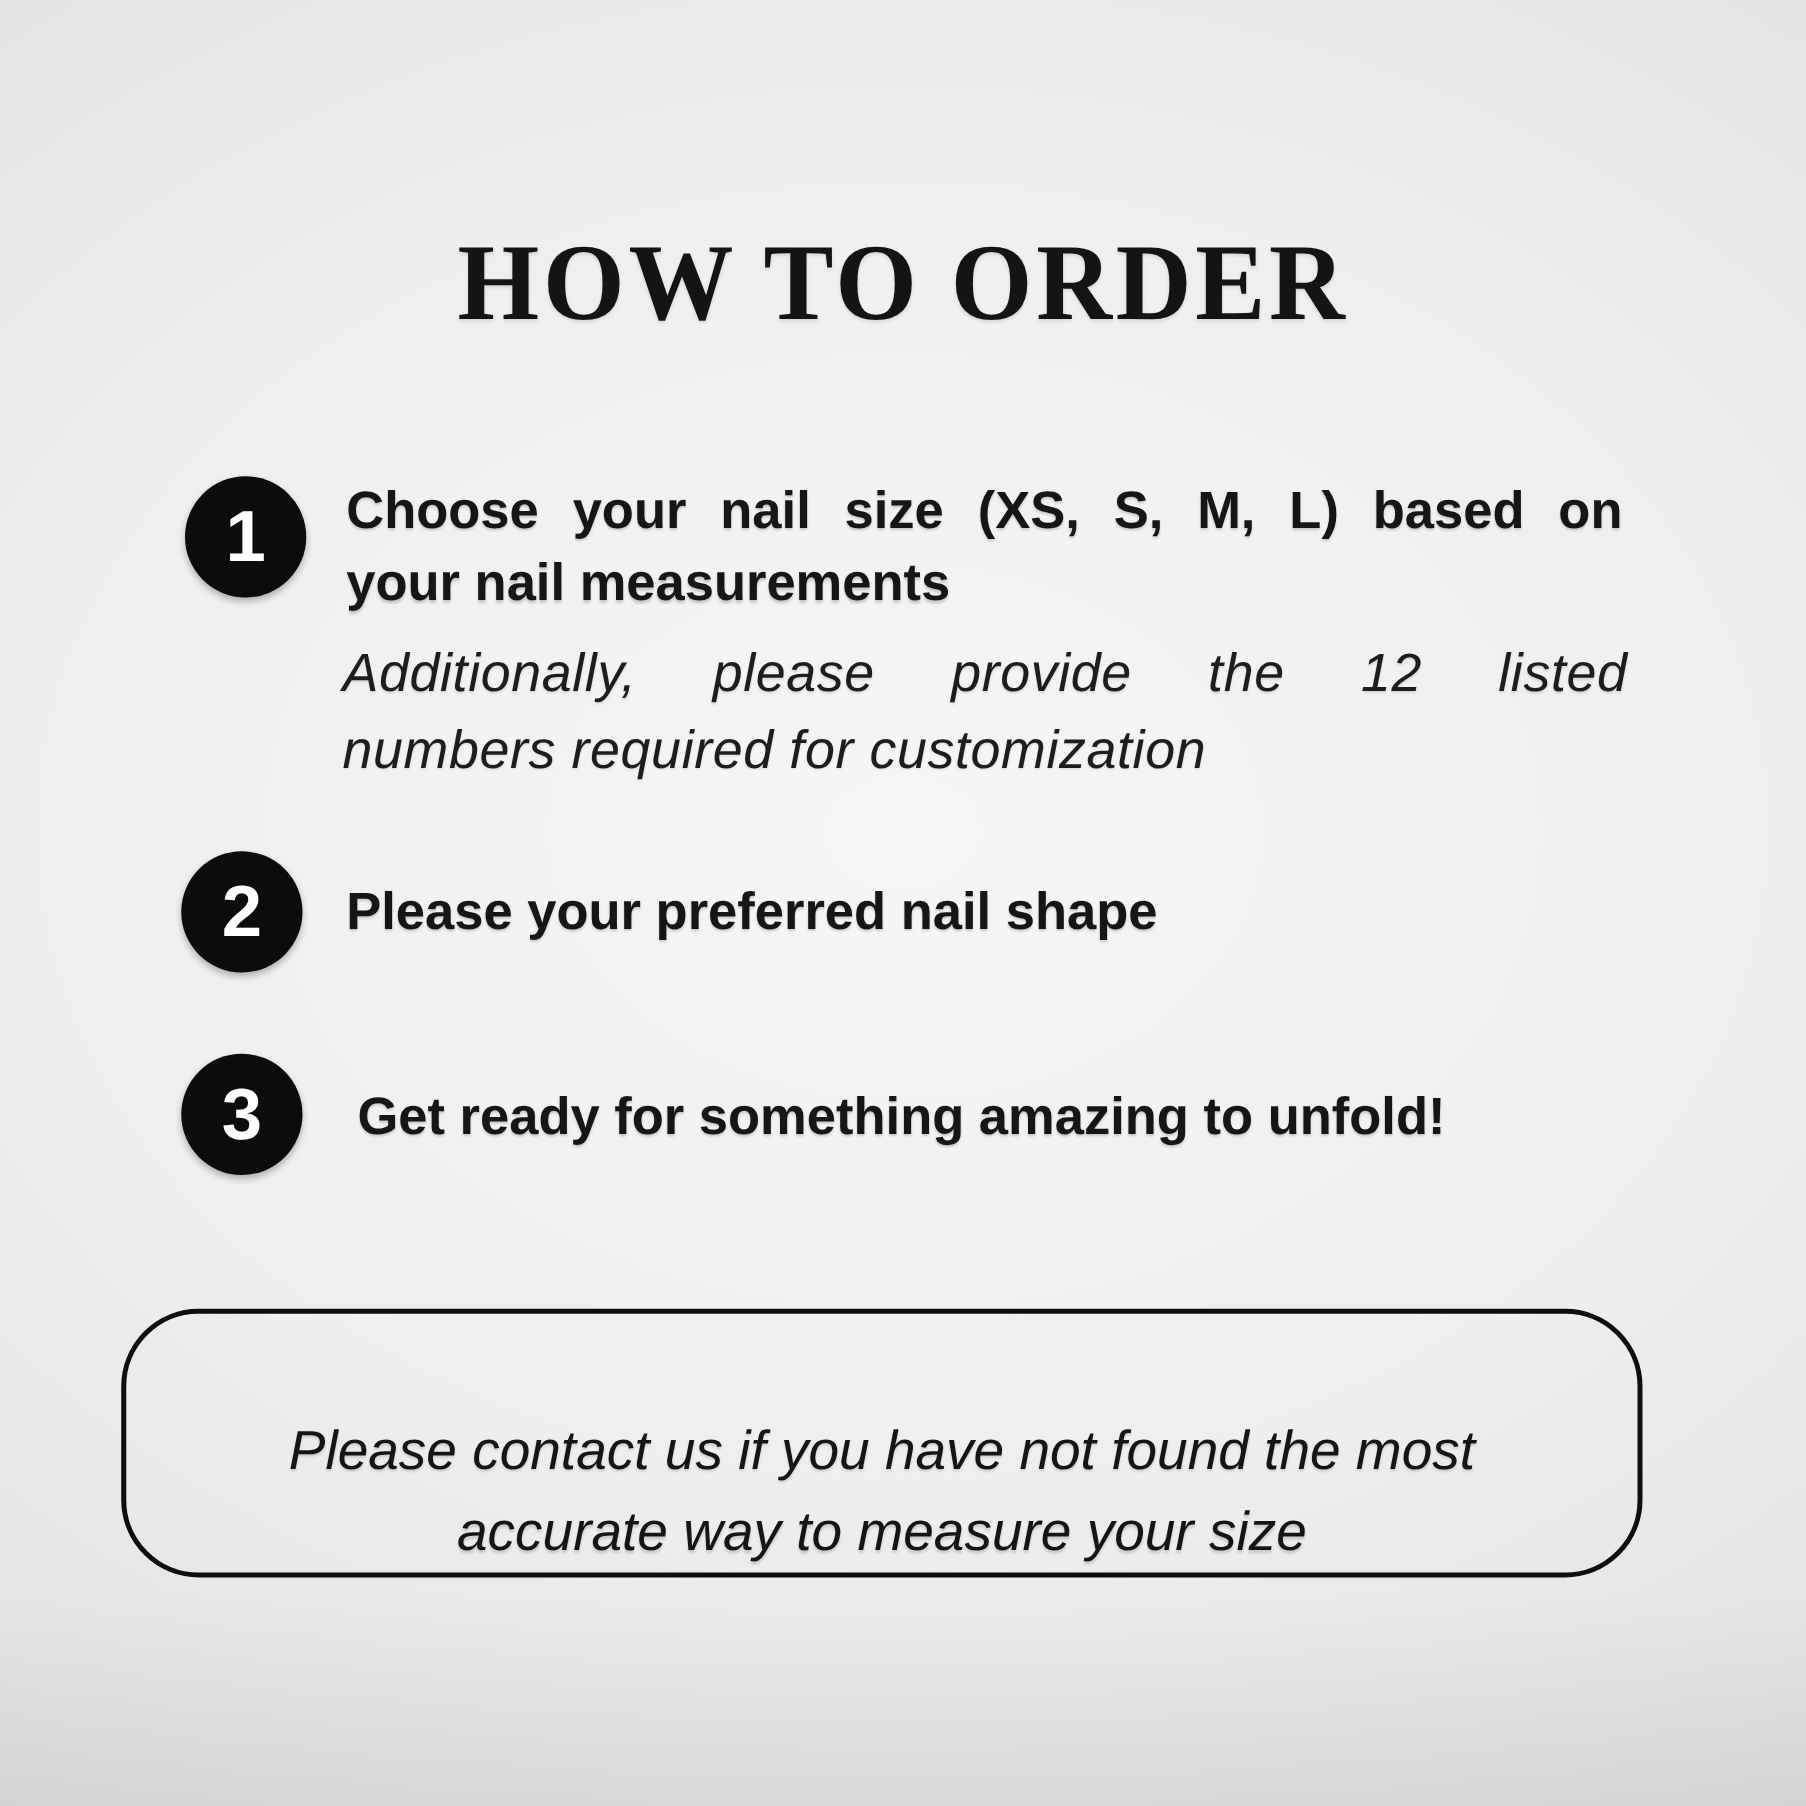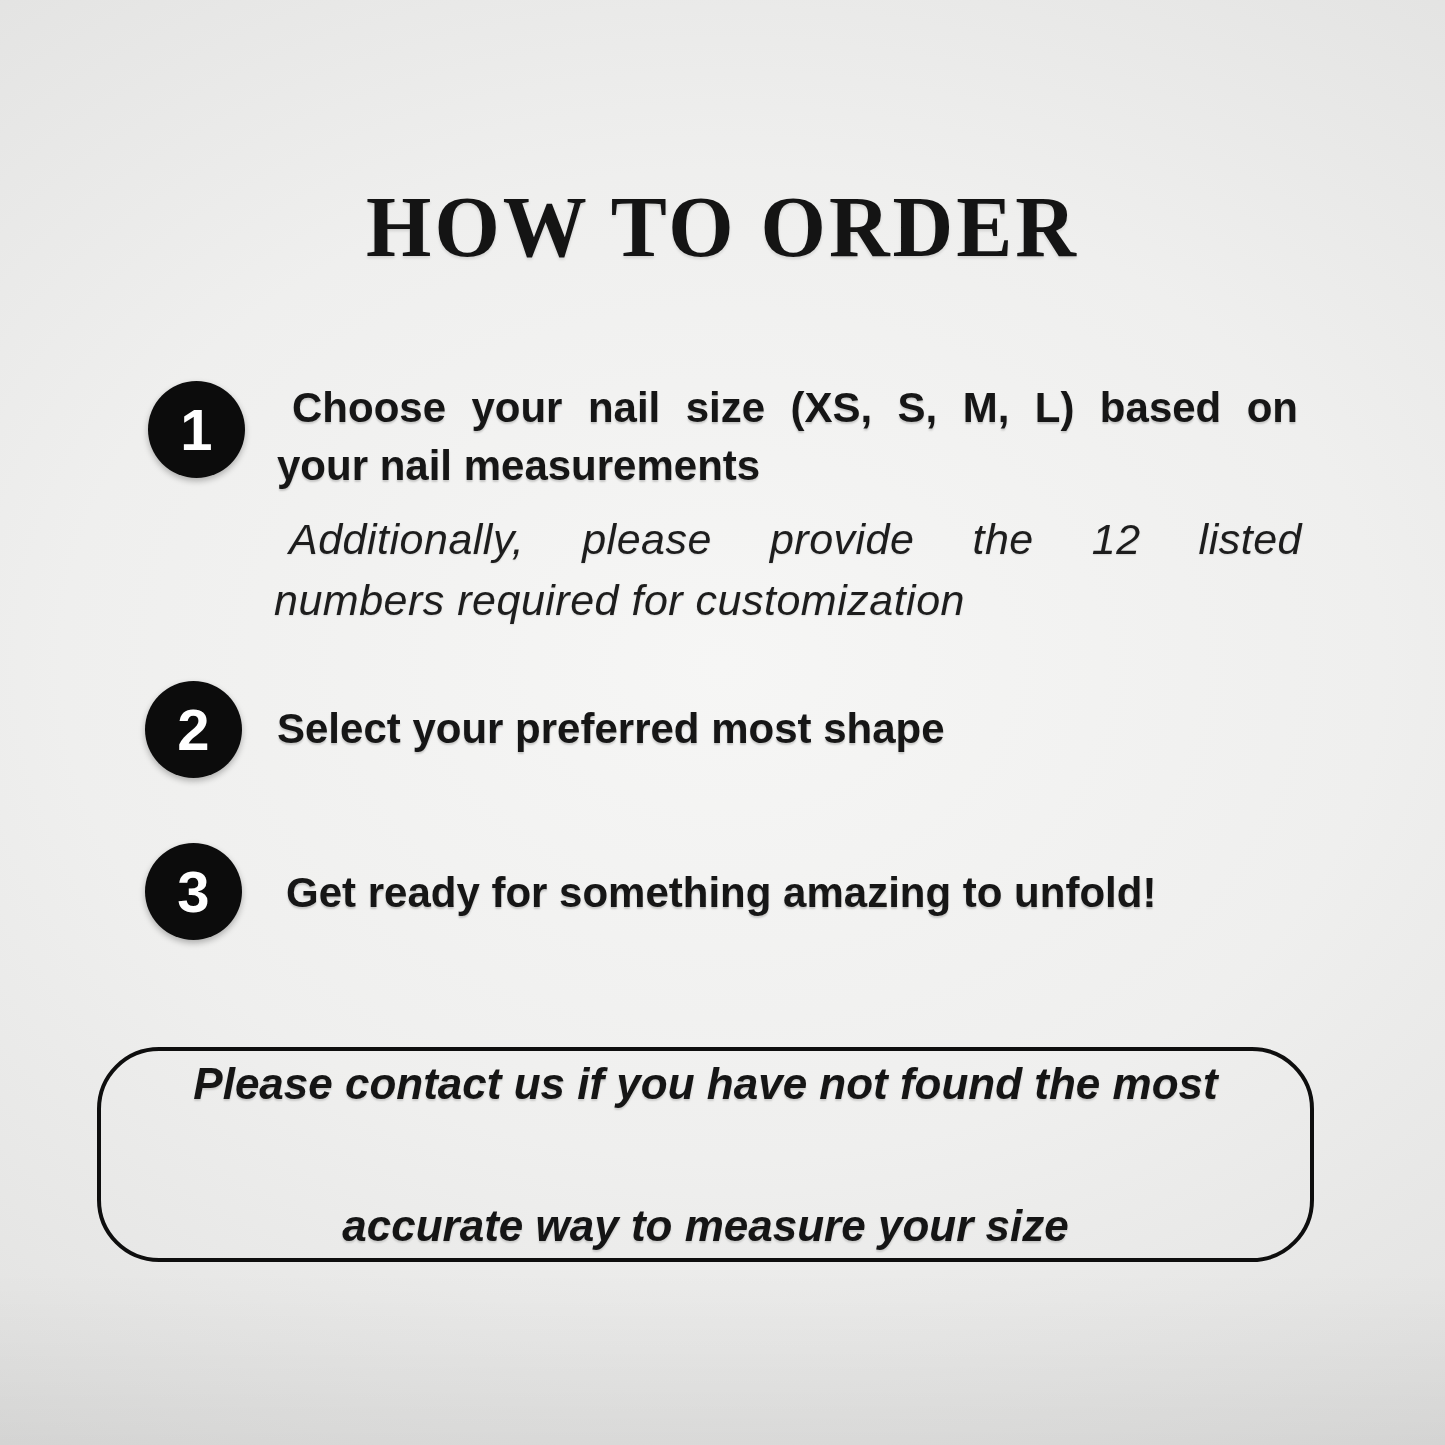--- a/index.html
+++ b/index.html
@@ -62,21 +62,20 @@
     color: #161616;
     text-shadow: 0 2px 2px rgba(0,0,0,0.18);
   }
   .step1-text { top: 379px; }
   .step2-text { top: 700px; width: 1100px; }
   .step3-text { top: 864px; left: 286px; width: 1130px; }
 
   .line-justify {
     text-align: justify;
     text-align-last: justify;
-    margin-left: 15px;
   }
 
   .step-note {
     position: absolute;
     left: 274px;
     width: 1028px;
     top: 509px;
     font-style: italic;
     font-weight: 400;
     font-size: 43px;
@@ -90,24 +89,24 @@
     position: absolute;
     left: 97px;
     top: 1047px;
     width: 1217px;
     height: 215px;
     box-sizing: border-box;
     border: 4px solid #0e0e0e;
     border-radius: 62px;
     display: flex;
     flex-direction: column;
-    justify-content: space-between;
+    justify-content: flex-end;
     text-align: center;
     font-style: italic;
-    font-weight: 700;
+    font-weight: 400;
     font-size: 44px;
     line-height: 65px;
     color: #151515;
     text-shadow: 0 2px 2px rgba(0,0,0,0.15);
   }
 </style>
 </head>
 <body>
 
 <div class="canvas">
@@ -123,21 +122,21 @@
   </div>
   <div class="step-note">
     <div class="line-justify">Additionally, please provide the 12 listed</div>
     <div>numbers required for customization</div>
   </div>
 
   <div class="badge badge-2">
     <span>2</span>
   </div>
   <div class="step-text step2-text">
-    <div>Select your preferred most shape</div>
+    <div>Please your preferred nail shape</div>
   </div>
 
   <div class="badge badge-3">
     <span>3</span>
   </div>
   <div class="step-text step3-text">
     <div>Get ready for something amazing to unfold!</div>
   </div>
 
   <div class="footer-box">

